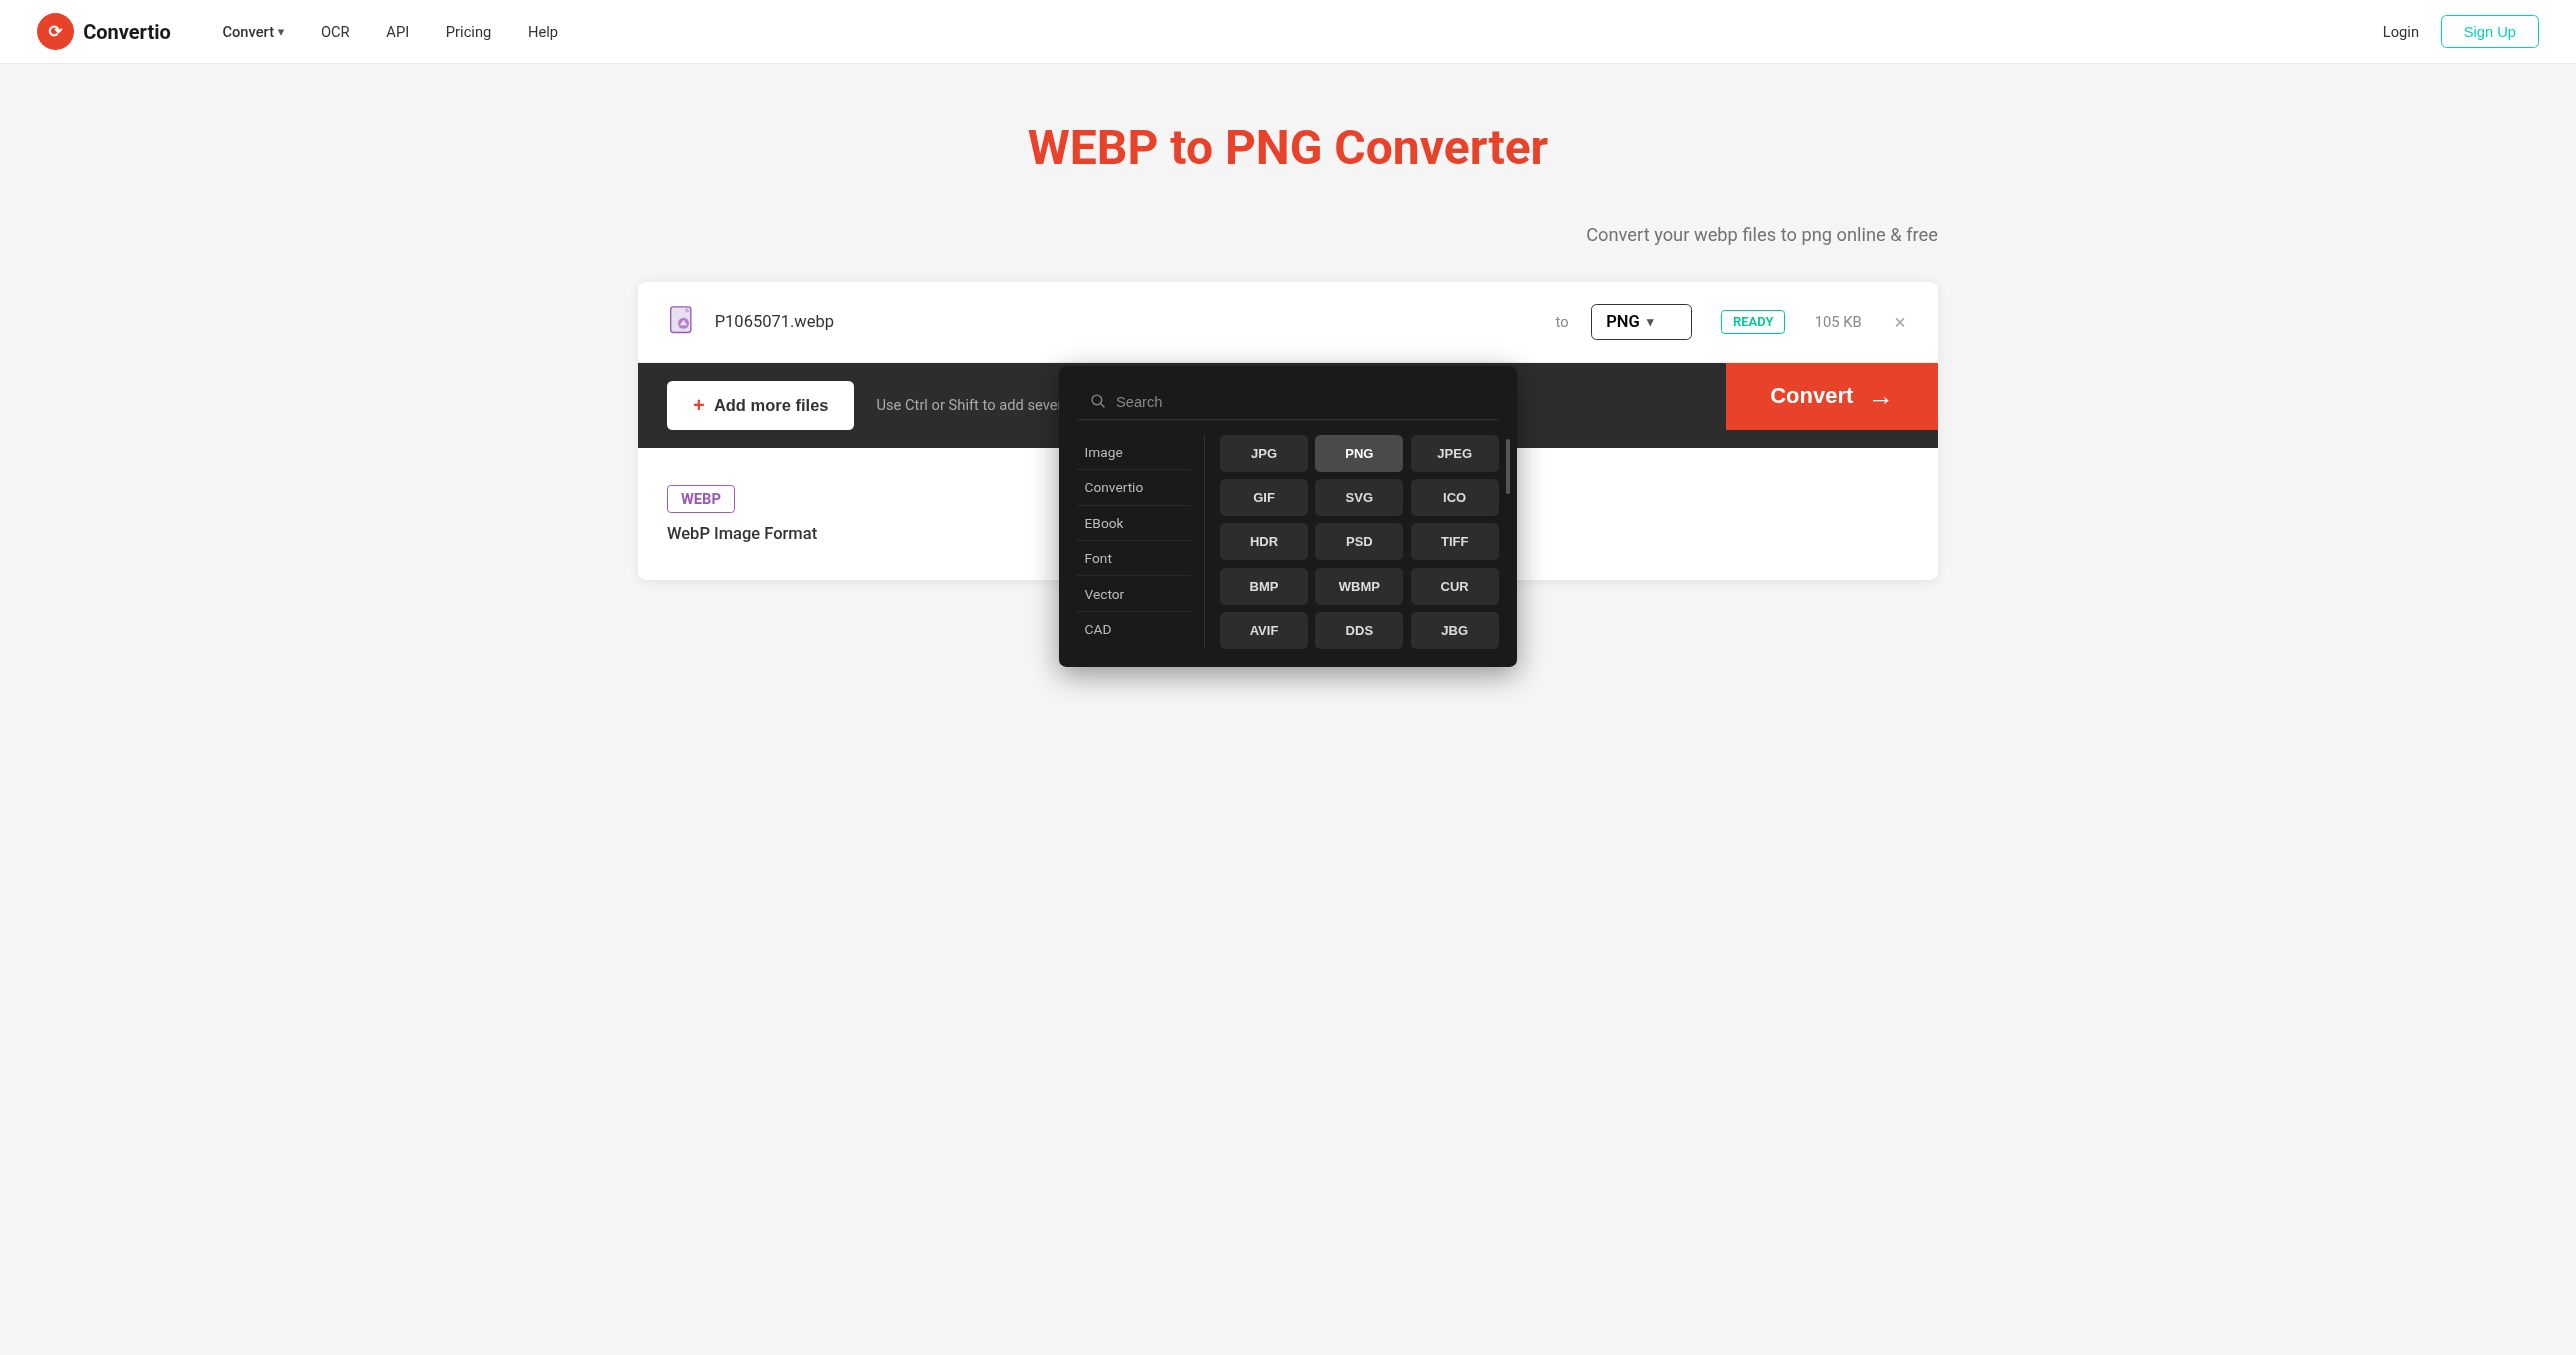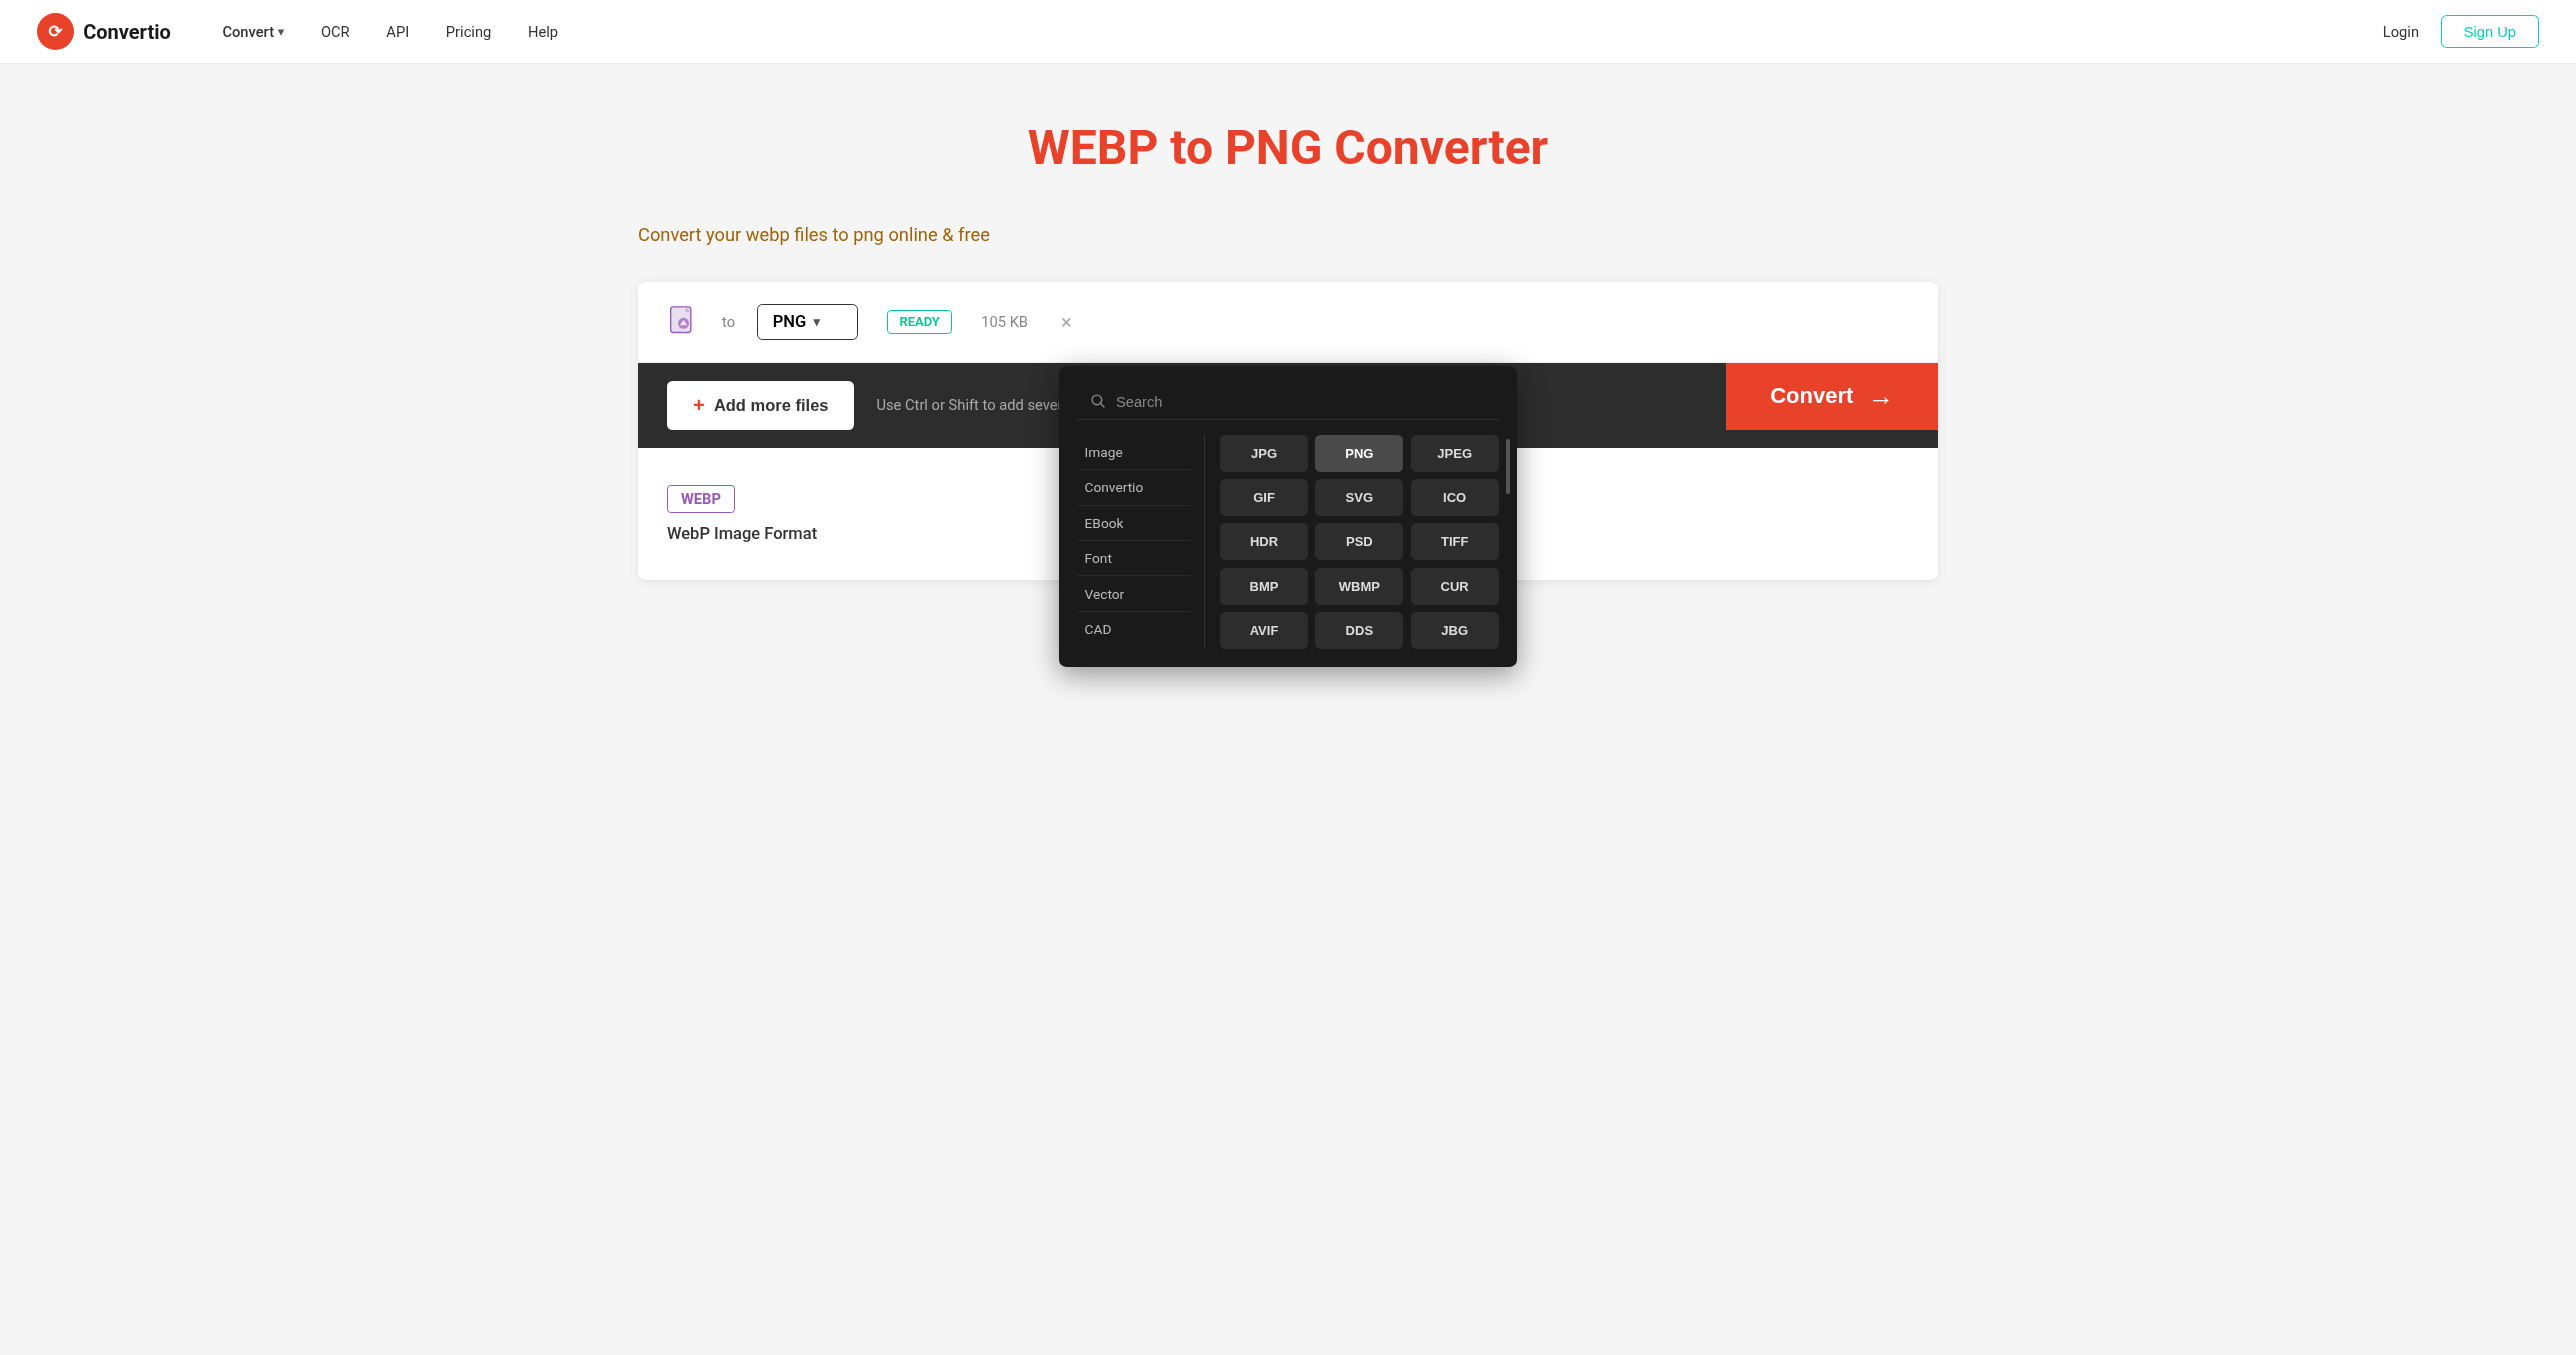--- a/index.html
+++ b/index.html
@@ -78,23 +78,23 @@
       margin: 0 auto;
     }
     .page-title {
       text-align: center;
       font-size: 48px;
       font-weight: 700;
       color: #e8422a;
       margin-bottom: 14.7px;
     }
     .page-subtitle {
-      text-align: left;
+      text-align: right;
       font-size: 18.3px;
-      color: #a16207;
+      color: #737373;
       margin-bottom: 37px;
       margin-top: 48px;
     }
 
     
     .converter-box {
       background: #fff;
       border-radius: 7.3px;
       box-shadow: 0 1.8px 11px rgba(0,0,0,0.08);
       overflow: visible;
@@ -373,20 +373,21 @@
 
     <div class="file-row">
 
       <svg class="file-icon" viewBox="0 0 36 36">
         <rect x="4" y="2" width="22" height="28" rx="3" fill="#e8e0f0" stroke="#9b59b6" stroke-width="1.5"></rect>
         <polygon points="20,2 26,8 20,8" fill="#c8b0e0"></polygon>
         <circle cx="18" cy="20" r="6" fill="#9b59b6" opacity="0.7"></circle>
         <polygon points="14,22 18,16 22,22" fill="#fff" opacity="0.8"></polygon>
       </svg>
 
+      <span class="file-name">P1065071.webp</span>
       <span class="to-label">to</span>
 
       <div class="format-selector">
         <span>PNG</span>
         <span class="chevron-down">▾</span>
       </div>
 
       <span class="ready-badge">READY</span>
       <span class="file-size">105 KB</span>
       <span class="close-btn">×</span>

